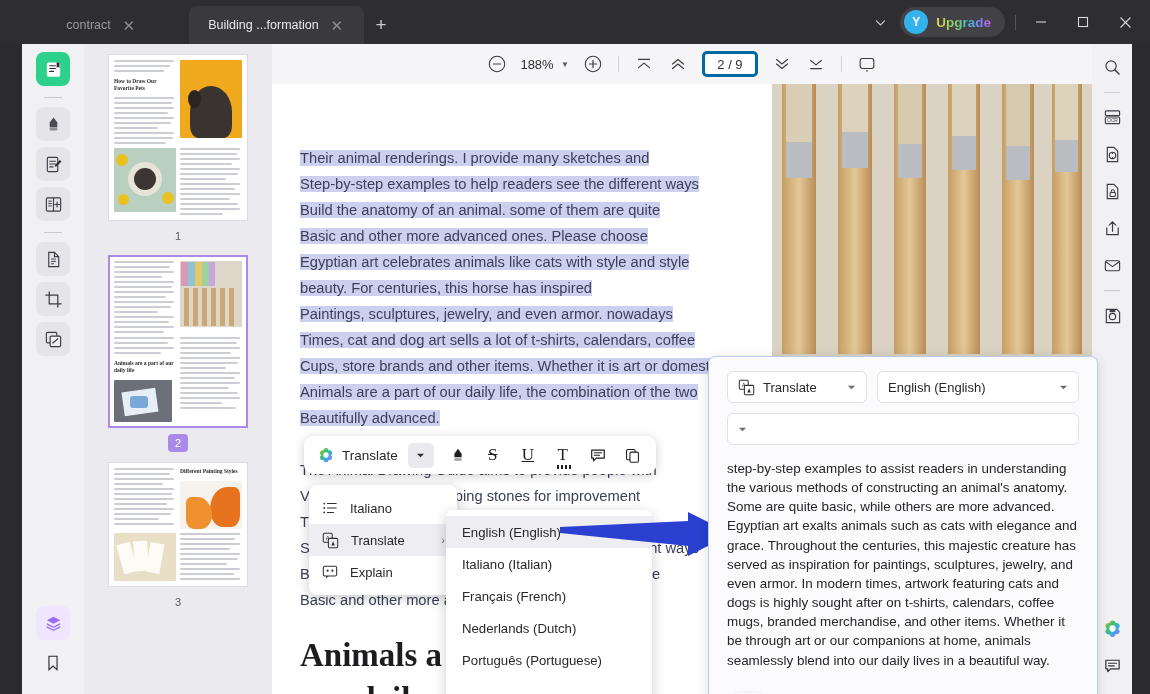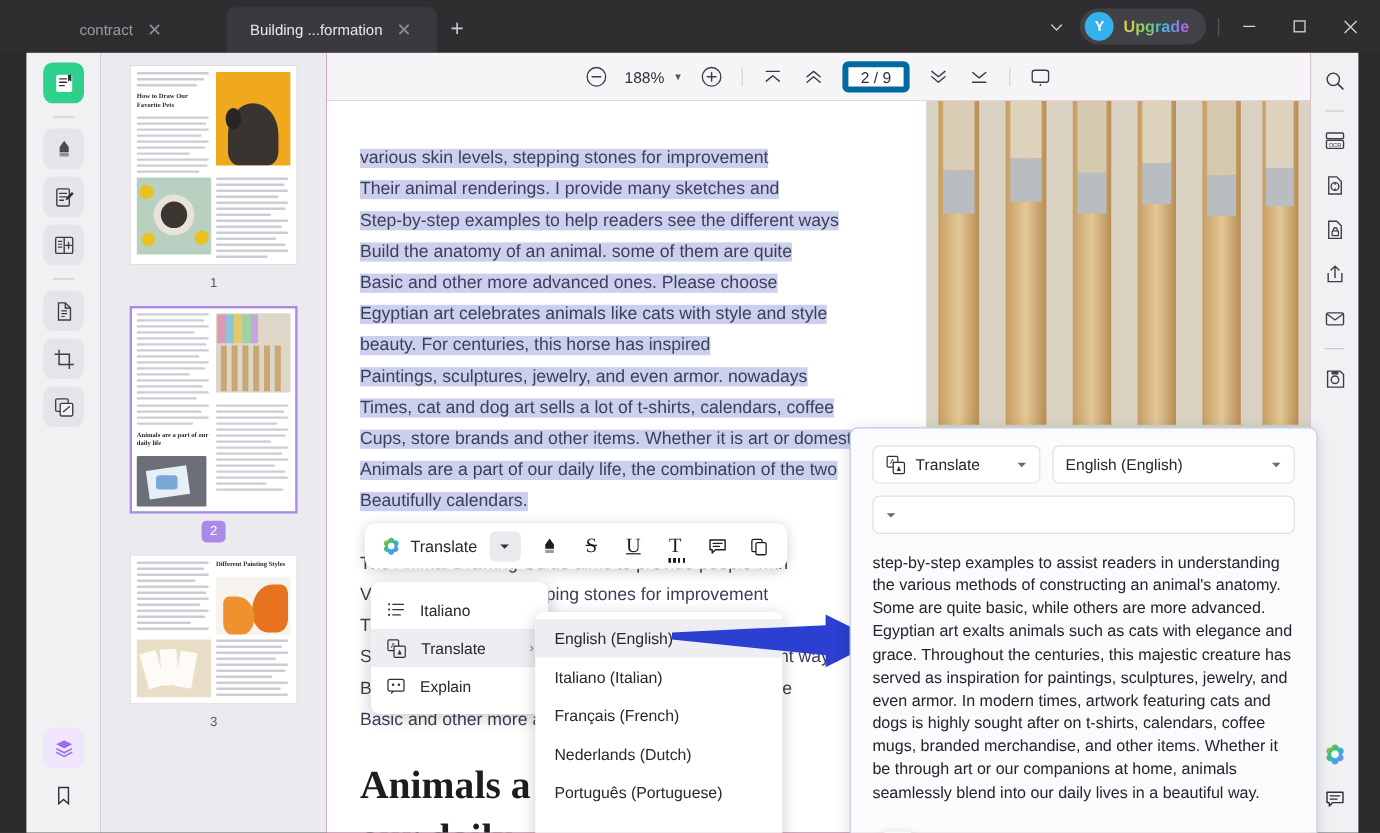--- a/index.html
+++ b/index.html
@@ -145,21 +145,21 @@
     width: 32px; height: 32px; display: flex; align-items: center;
     justify-content: center; cursor: pointer; border-radius: 5px;
   }
   #zoomval {
     font-size: 13px; color: #2f2f36; min-width: 44px; text-align: center;
     cursor: pointer;
   }
   #zoomcaret { font-size: 8px; color: #56565e; margin-right: 6px; cursor: pointer; }
   .vsep { width: 1px; height: 16px; background: #d2d2d8; margin: 0 7px; }
   #pagebox {
-    border: 5px solid #0369a1; background: #fff; border-radius: 5px;
+    border: 3px solid #0369a1; background: #fff; border-radius: 5px;
     height: 26px; min-width: 56px; display: flex; align-items: center;
     justify-content: center; font-size: 13px; color: #2f2f36; margin: 0 6px;
     cursor: text;
     text-align: center;
   }
 
   
   #page {
     position: absolute; left: 0; top: 40px; width: 820px; height: 610px;
     background: #fff; overflow: hidden;
@@ -632,32 +632,31 @@
         <div style="position:absolute;left:180px;top:0px;width:24px;height:52px;background:#ddd2bb"></div>
         <div style="position:absolute;left:180px;top:52px;width:24px;height:34px;background:#b9bcc1"></div>
         <div style="position:absolute;left:230px;top:-10px;width:32px;height:280px;background:linear-gradient(90deg,#c79e63,#e3c897,#b98d55)"></div>
         <div style="position:absolute;left:234px;top:0px;width:24px;height:62px;background:#d5c9b0"></div>
         <div style="position:absolute;left:234px;top:62px;width:24px;height:34px;background:#b9bcc1"></div>
         <div style="position:absolute;left:280px;top:-10px;width:30px;height:280px;background:linear-gradient(90deg,#c79e63,#e3c897,#b98d55)"></div>
         <div style="position:absolute;left:283px;top:0px;width:23px;height:56px;background:#ddd2bb"></div>
         <div style="position:absolute;left:283px;top:56px;width:23px;height:32px;background:#b9bcc1"></div>
       </div>
 
-      <div class="dline" style="top:40px"><span class="hl">various skin levels, stepping stones for improvement</span></div>
       <div class="dline" style="top:66px"><span class="hl">Their animal renderings. I provide many sketches and</span></div>
       <div class="dline" style="top:92px"><span class="hl">Step-by-step examples to help readers see the different ways</span></div>
       <div class="dline" style="top:118px"><span class="hl">Build the anatomy of an animal. some of them are quite</span></div>
       <div class="dline" style="top:144px"><span class="hl">Basic and other more advanced ones. Please choose</span></div>
       <div class="dline" style="top:170px"><span class="hl">Egyptian art celebrates animals like cats with style and style</span></div>
       <div class="dline" style="top:196px"><span class="hl">beauty. For centuries, this horse has inspired</span></div>
       <div class="dline" style="top:222px"><span class="hl">Paintings, sculptures, jewelry, and even armor. nowadays</span></div>
       <div class="dline" style="top:248px"><span class="hl">Times, cat and dog art sells a lot of t-shirts, calendars, coffee</span></div>
       <div class="dline" style="top:274px"><span class="hl">Cups, store brands and other items. Whether it is art or domestic</span></div>
       <div class="dline" style="top:300px"><span class="hl">Animals are a part of our daily life, the combination of the two</span></div>
-      <div class="dline" style="top:326px"><span class="hl">Beautifully calendars.</span></div>
+      <div class="dline" style="top:326px"><span class="hl">Beautifully advanced.</span></div>
       <div class="dline" style="top:378px"><span>The Animal Drawing Guide aims to provide people with</span></div>
       <div class="dline" style="top:404px"><span>Various skill levels, stepping stones for improvement</span></div>
       <div class="dline" style="top:430px"><span>Their animal renderings. I provide many sketches and</span></div>
       <div class="dline" style="top:456px"><span>Step-by-step examples to help readers see the different ways</span></div>
       <div class="dline" style="top:482px"><span>Build the anatomy of an animal. some of them are quite</span></div>
       <div class="dline" style="top:508px"><span>Basic and other more advanced ones. Please choose</span></div>
 
       <div id="dochead">
         <div>Animals a</div>
         <div>our daily</div>

